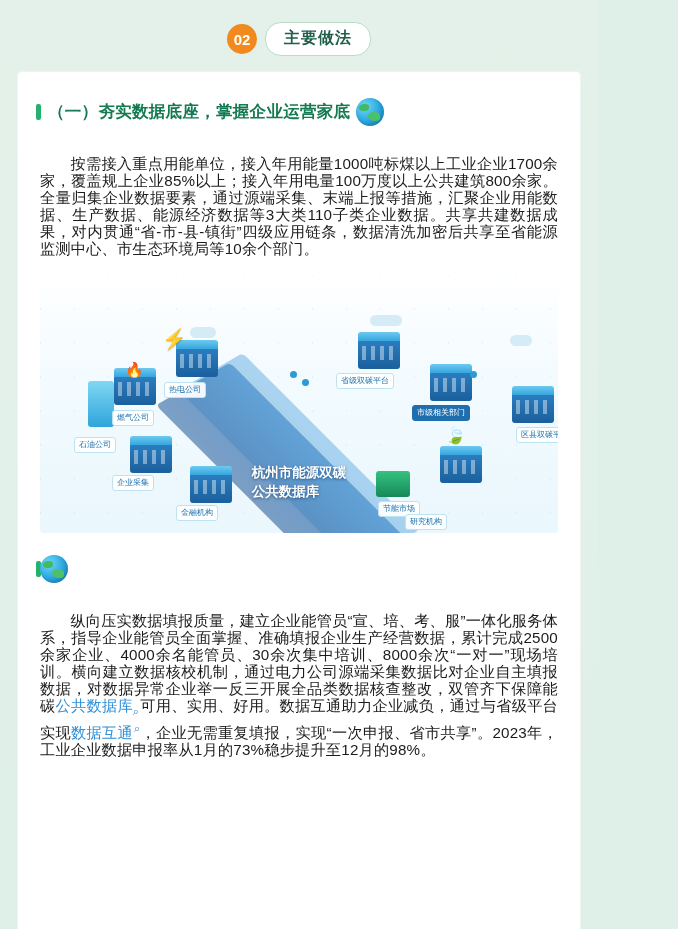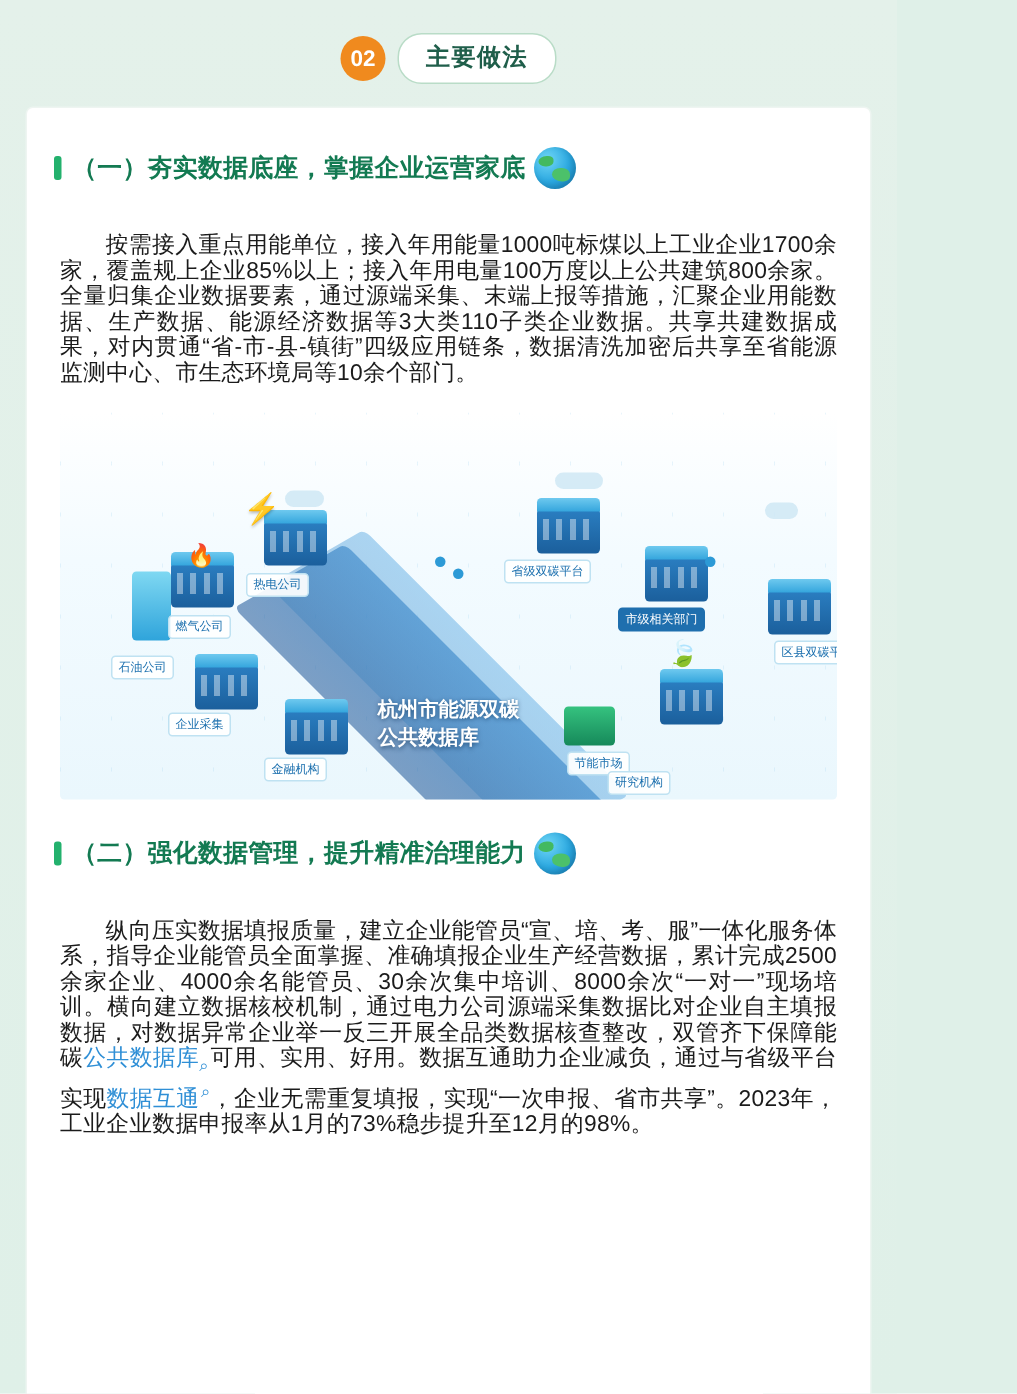--- a/index.html
+++ b/index.html
@@ -362,21 +362,20 @@
       <div class="tag" style="left:476px; top:152px;">区县双碳平台</div>
 
       <div class="dot-person" style="left:250px; top:96px;"></div>
       <div class="dot-person" style="left:262px; top:104px;"></div>
       <div class="dot-person" style="left:430px; top:96px;"></div>
     </div>
 
     
     <div class="sub-head">
       <span class="bar"></span>
-      <span class="txt">（二）强化数据管理，提升精准治理能力</span>
       <span class="globe"></span>
     </div>
 
     
     <p class="para p2"><span>纵向压实数据填报质量，建立企业能管员“宣、培、考、服”一体化服务体系，指导企业能管员全面掌握、准确填报企业生产经营数据，累计完成2500余家企业、4000余名能管员、30余次集中培训、8000余次“一对一”现场培训。横向建立数据核校机制，通过电力公司源端采集数据比对企业自主填报数据，对数据异常企业举一反三开展全品类数据核查整改，双管齐下保障能碳</span><span class="kw"><span>公共数据库</span><span class="magl">⌕</span></span><span>可用、实用、好用。数据互通助力企业减负，通过与省级平台实现</span><span class="kw"><span>数据互通</span><span class="mag">⌕</span></span><span>，企业无需重复填报，实现“一次申报、省市共享”。2023年，工业企业数据申报率从1月的73%稳步提升至12月的98%。</span></p>
 
     <div class="bottom-gap"></div>
   </div>
 </div>
 

